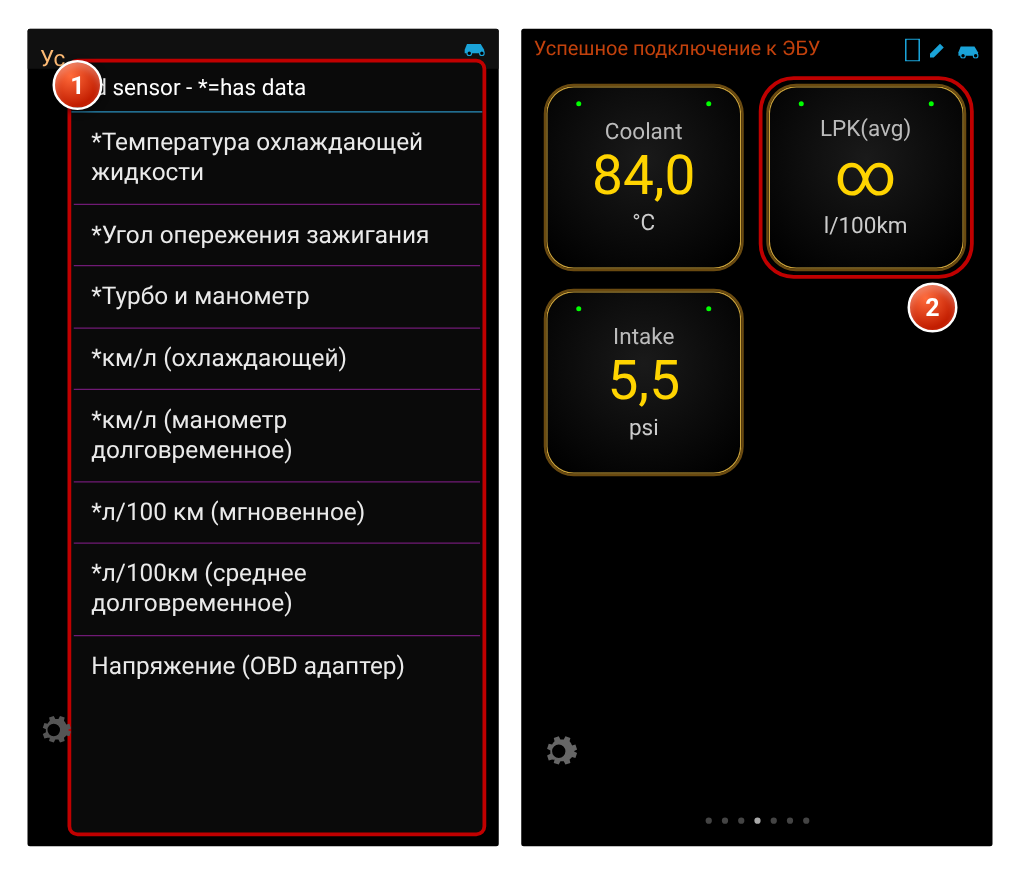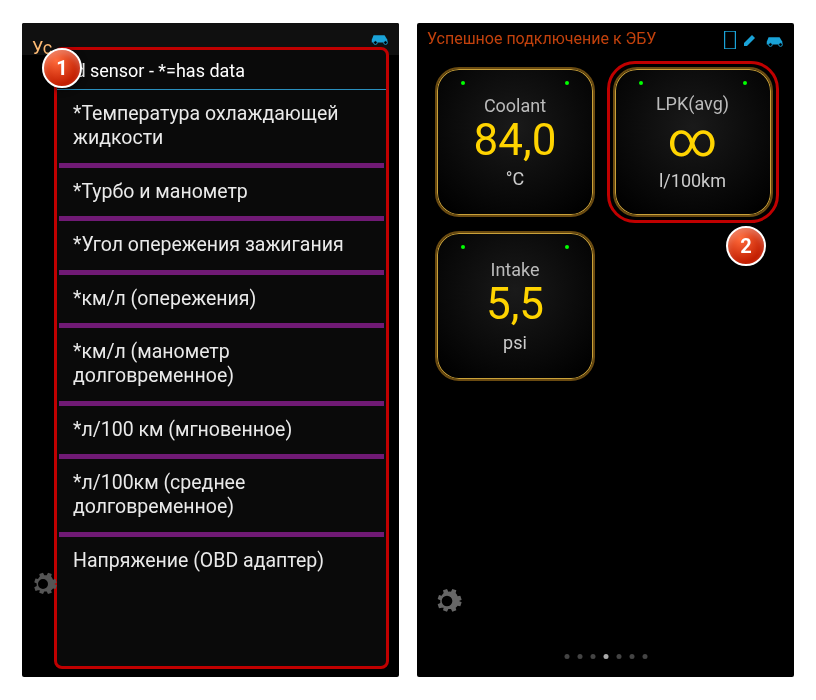--- a/index.html
+++ b/index.html
@@ -60,21 +60,21 @@
   }
   .sensor-list {
     list-style: none;
     padding: 0 2px;
   }
   .sensor-list li {
     color: #eaeaea;
     font-size: 19.5px;
     line-height: 1.25;
     padding: 12px 14px;
-    border-bottom: 5px solid #701a75;
+    border-bottom: 1px solid #701a75;
     cursor: pointer;
   }
   .sensor-list li:last-child { border-bottom: none; }
   
   .gear {
     position: absolute;
     left: 6px; bottom: 74px;
     color: #555;
   }
   
@@ -166,23 +166,23 @@
           <path fill="#1aa3d8" d="M3 9l2-5h12l3 5v3H3z"></path>
           <circle cx="7" cy="12" r="2" fill="#000" stroke="#1aa3d8"></circle>
           <circle cx="18" cy="12" r="2" fill="#000" stroke="#1aa3d8"></circle>
         </svg>
     </div>
 
     <div class="dialog">
       <div class="dialog-header">ld sensor - *=has data</div>
       <ul class="sensor-list">
         <li>*Температура охлаждающей жидкости</li>
+        <li>*Угол опережения зажигания</li>
         <li>*Турбо и манометр</li>
-        <li>*Угол опережения зажигания</li>
-        <li>*км/л (опережения)</li>
+        <li>*км/л (охлаждающей)</li>
         <li>*км/л (манометр долговременное)</li>
         <li>*л/100 км (мгновенное)</li>
         <li>*л/100км (среднее долговременное)</li>
         <li>Напряжение (OBD адаптер)</li>
       </ul>
     </div>
 
     <span class="gear">
       <svg width="30" height="30" viewBox="0 0 24 24">
           <path fill="#555" d="M12 8a4 4 0 100 8 4 4 0 000-8zm9 4l2 1-1 3-2-.5a8 8 0 01-1.5 1.5l.5 2-3 1-1-2a8 8 0 01-2 0l-1 2-3-1 .5-2A8 8 0 018 17l-2 .5-1-3 2-1a8 8 0 010-2l-2-1 1-3 2 .5A8 8 0 019.5 6L9 4l3-1 1 2a8 8 0 012 0l1-2 3 1-.5 2A8 8 0 0120 8.5l2-.5 1 3-2 1a8 8 0 010 2z"></path>

